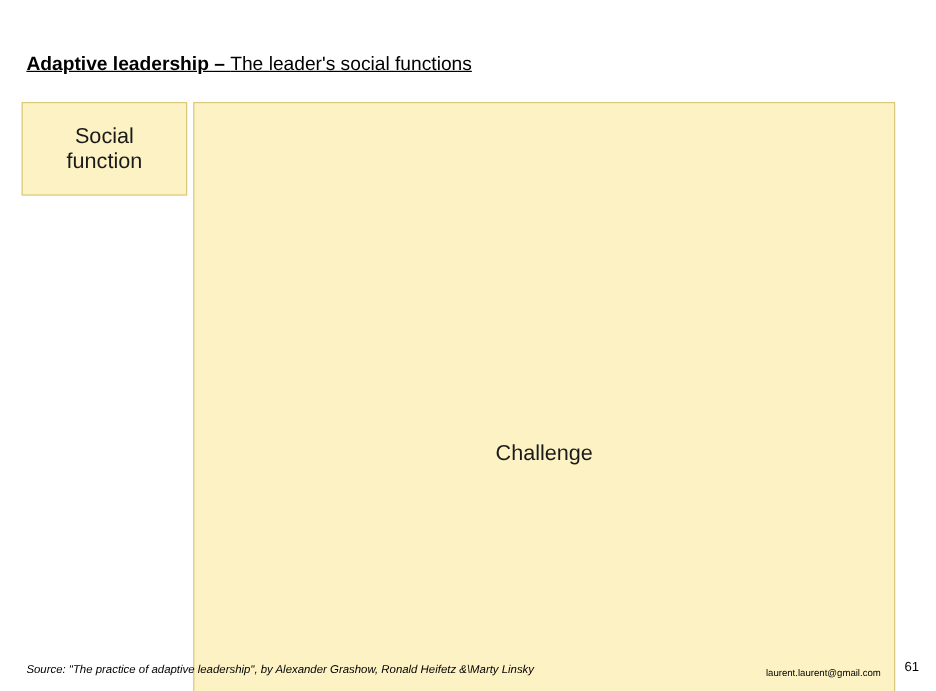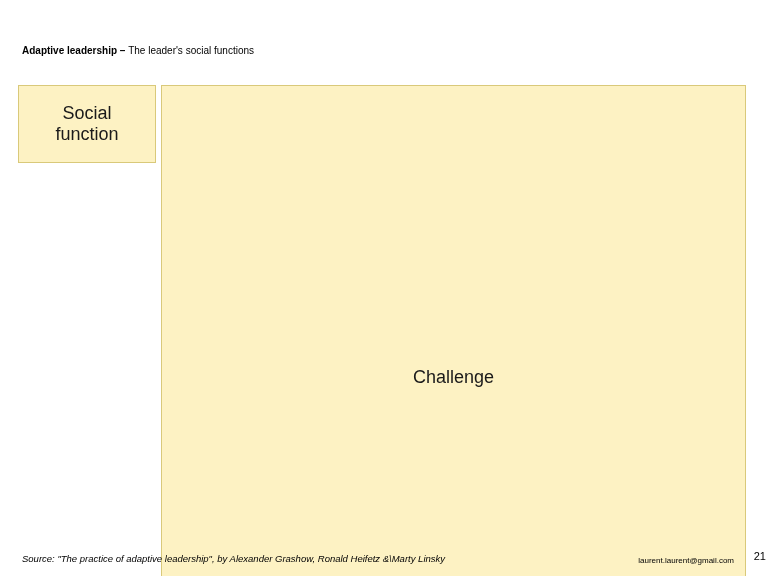--- a/index.html
+++ b/index.html
@@ -12,23 +12,24 @@
     background: #ffffff;
     font-family: "Liberation Sans", sans-serif;
     position: relative;
     overflow: hidden;
   }
 
   .slide-title {
     position: absolute;
     left: 22px;
     top: 45px;
-    font-size: 10px;
+    font-size: 16px;
     color: #000000;
     white-space: nowrap;
+    text-decoration: underline;
   }
   .slide-title .bold {
     font-weight: bold;
   }
   .slide-title .normal {
     font-weight: normal;
   }
 
   
   .matrix {
@@ -119,13 +120,13 @@
     <div class="stack" style="flex:0 0 585px;">
       <div class="cell yellow hdr-challenge col-span">Challenge</div>
 
     </div>
   </div>
 
 </div>
 
 <div class="source">Source: "The practice of adaptive leadership", by Alexander Grashow, Ronald Heifetz &amp;\Marty Linsky</div>
 <div class="email">laurent.laurent@gmail.com</div>
-<div class="pagenum">21</div>
+<div class="pagenum">61</div>
 
 </body></html>

